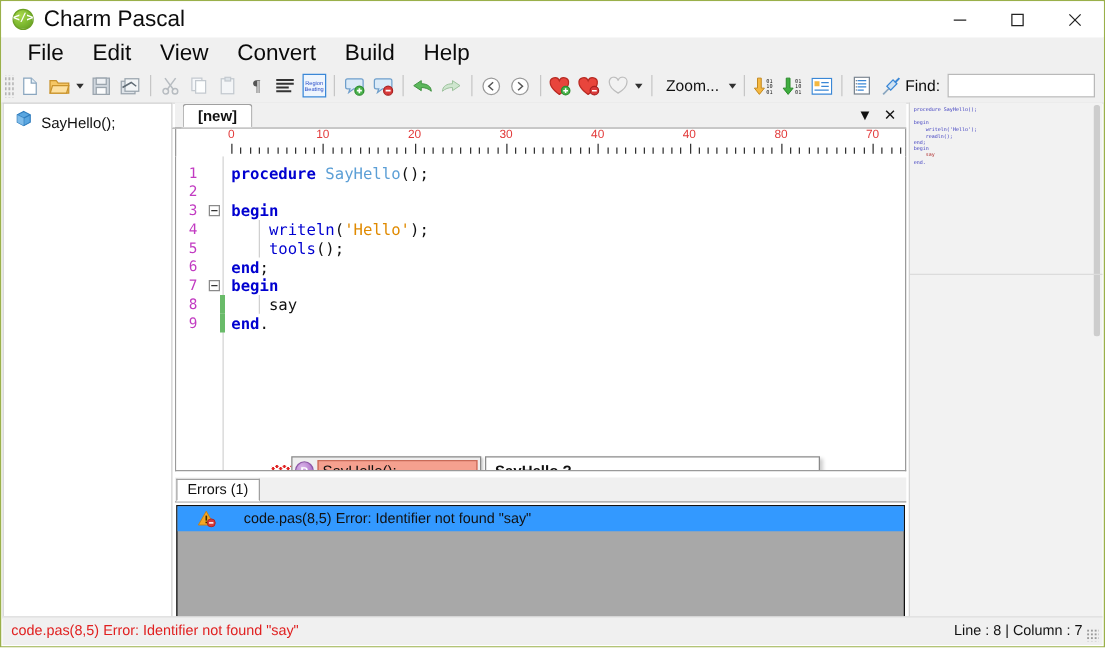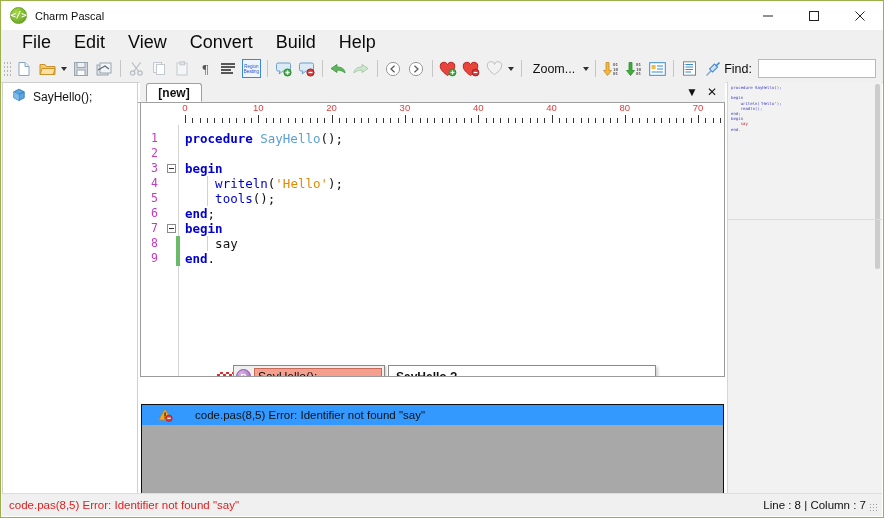--- a/index.html
+++ b/index.html
@@ -28,21 +28,21 @@
     width: 17px; height: 17px; margin-left: 9px; margin-right: 8px;
     border-radius: 50%;
     background: radial-gradient(circle at 35% 30%, #a8d84a 0%, #7cb82f 55%, #5f9620 100%);
     border: 1px solid #6ba023;
     box-sizing: border-box;
     display: flex; align-items: center; justify-content: center;
     color: #ffffff; font-size: 9px; font-weight: bold;
     font-family: "DejaVu Sans Mono", monospace;
     line-height: 1;
   }
-  .title-text { font-size: 11px; color: #0d0d0d; }
+  .title-text { font-size: 18px; color: #0d0d0d; }
   .win-btns { position: absolute; right: 0; top: 0; display: flex; height: 29px; }
   .win-btn {
     width: 46px; height: 29px; display: flex; align-items: center; justify-content: center;
     color: #222; font-size: 12px;
   }
   .win-btn svg { display:block; }
 
   
   .menubar {
     position: absolute; left: 0; top: 29px; width: 882px; height: 25px;
@@ -664,20 +664,23 @@
         <div class="ac-item">SayHello();</div>
       </div>
       <div class="ac-tip" style="left:247px; top:240px; width:268px; height:42px;">
         <div class="ac-tip-title">SayHello ?</div>
 
       </div>
     </div>
   </div>
 
   <div class="errors-wrap">
+    <div class="err-tabstrip">
+      <div class="err-tab">Errors (1)</div>
+    </div>
     <div class="err-list">
       <div class="err-row">
         <div class="c1">
           <svg width="15" height="14" viewBox="0 0 15 14">
             <path d="M7 1L13.3 12H0.7z" fill="#f5a623" stroke="#c2801a" stroke-width="0.8"></path>
             <rect x="6.4" y="4.5" width="1.3" height="4" fill="#3a2a00"></rect>
             <rect x="6.4" y="9.3" width="1.3" height="1.3" fill="#3a2a00"></rect>
             <circle cx="11" cy="10.3" r="3.2" fill="#d93b3b" stroke="#a82121" stroke-width="0.7"></circle>
             <rect x="9.3" y="9.7" width="3.4" height="1.2" fill="#fff"></rect>
           </svg>

